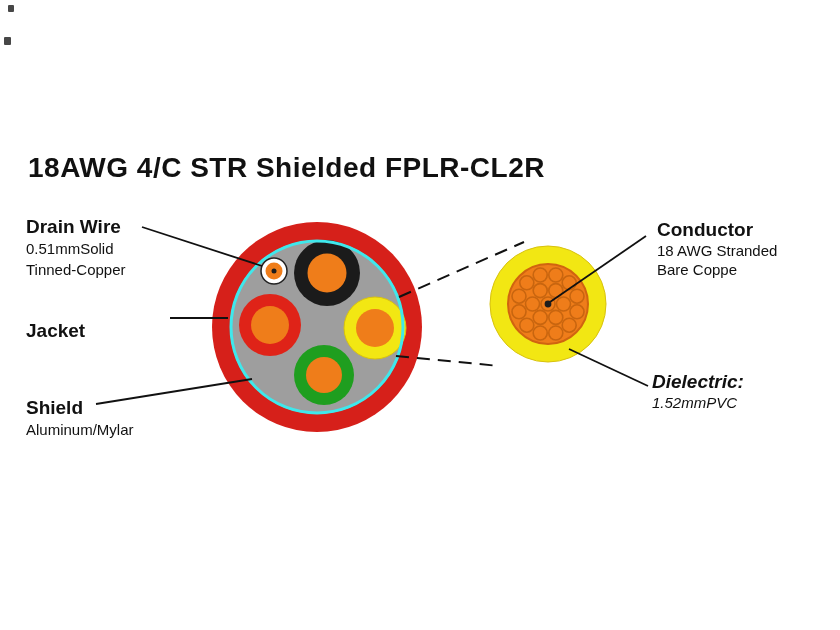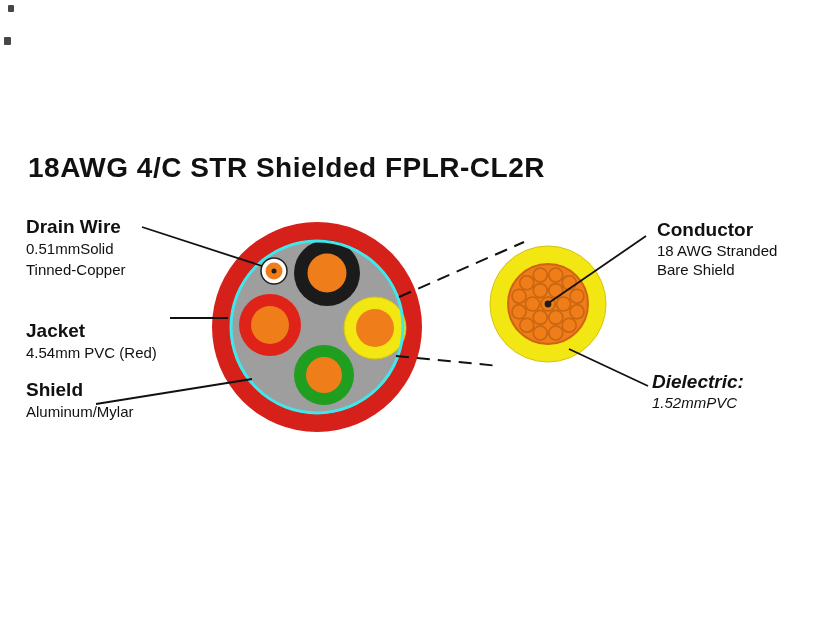--- a/index.html
+++ b/index.html
@@ -125,32 +125,31 @@
   <div class="title">18AWG 4/C STR Shielded FPLR-CL2R</div>
 
   <div class="label-block" style="left:26px; top:216px;">
     <div class="label-head">Drain Wire</div>
     <div class="label-sub">0.51mmSolid</div>
     <div class="label-sub">Tinned-Copper</div>
   </div>
 
   <div class="label-block" style="left:26px; top:320px;">
     <div class="label-head">Jacket</div>
-    <div class="label-sub">4.54mm PVC (Red)</div>
   </div>
 
-  <div class="label-block" style="left:26px; top:379px;">
+  <div class="label-block" style="left:26px; top:397px;">
     <div class="label-head">Shield</div>
     <div class="label-sub">Aluminum/Mylar</div>
   </div>
 
   <div class="label-block tight" style="left:626px; top:219px;margin-left:31px;">
     <div class="label-head">Conductor</div>
     <div class="label-sub">18 AWG Stranded</div>
-    <div class="label-sub">Bare Shield</div>
+    <div class="label-sub">Bare Coppe</div>
   </div>
 
   <div class="label-block tight" style="left:652px; top:371px;font-style:italic;">
     <div class="label-head">Dielectric:</div>
     <div class="label-sub">1.52mmPVC</div>
   </div>
 
 </div>
 
 </body></html>

